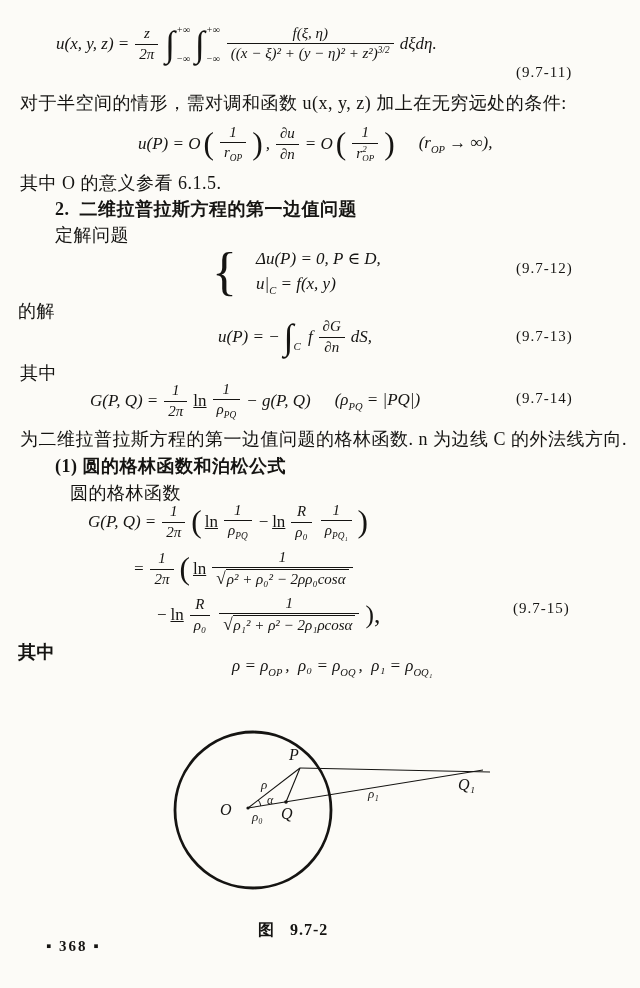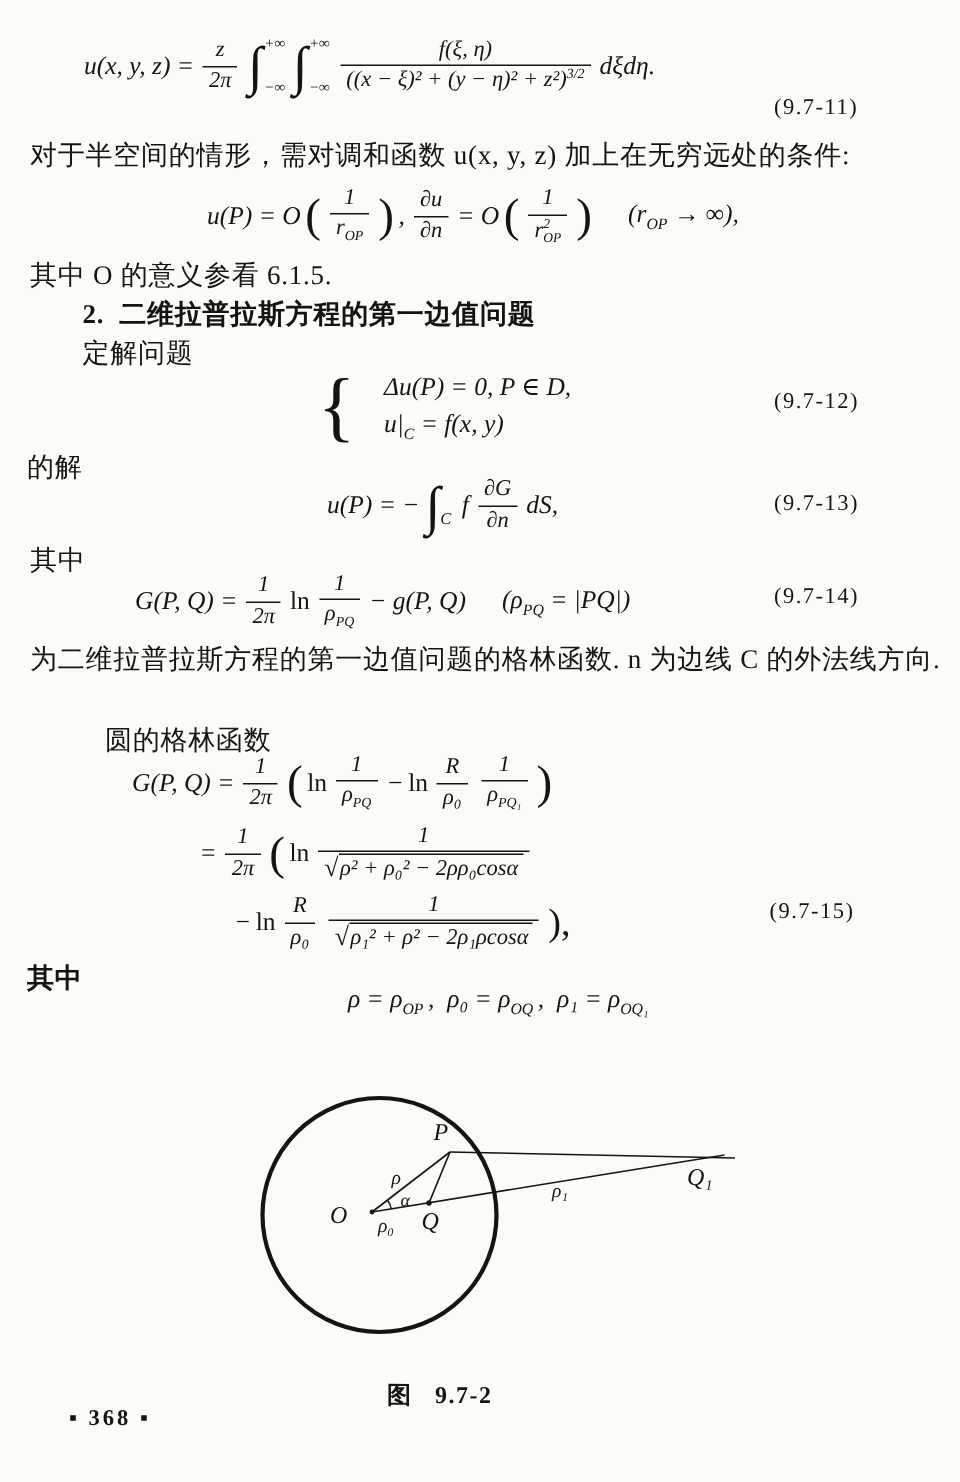--- a/index.html
+++ b/index.html
@@ -5,21 +5,21 @@
   html,body { margin:0; padding:0; background:#e8e6e0; }
   .page {
     position:relative; width:640px; height:988px; margin:0 auto;
     background:#fcfbf7; color:#151412; overflow:hidden;
     font-family:"Liberation Serif","DejaVu Serif",serif;
   }
   .txt { position:absolute; font-size:18px; line-height:1.3; letter-spacing:0.5px; white-space:pre; }
   .eq { position:absolute; font-size:17px; font-style:italic; white-space:nowrap;
         display:flex; align-items:center; gap:3px; }
   .eqnum { position:absolute; font-size:15px; font-style:normal; letter-spacing:1px; }
-  .rm { font-style:normal; }
+  .rm { font-style:normal;text-decoration:underline; }
   .frac { display:inline-flex; flex-direction:column; text-align:center;
           font-size:15px; margin:0 3px; line-height:1.15; }
   .frac .num { border-bottom:1.4px solid #151412; padding:0 4px 1px 4px; display:block; }
   .frac .den { padding:1px 4px 0 4px; display:block; }
   .sb { font-size:62%; vertical-align:-0.45em; font-style:italic; }
   .sp { font-size:62%; vertical-align:0.55em; }
   .ssk { display:inline-flex; flex-direction:column; font-size:60%; line-height:1.05;
          vertical-align:middle; text-align:left; }
   .intgrp { display:inline-flex; align-items:center; margin:0 1px; }
   .isign { font-size:36px; font-style:normal; line-height:0.85; font-weight:400; }
@@ -145,20 +145,21 @@
       <span class="den"><span>ρ</span><span class="sb">PQ</span></span>
     </span>
     <span>− g(P, Q)</span>
     <span class="gap18"></span>
     <span><span>(ρ</span><span class="sb">PQ</span><span> = |PQ|)</span></span>
   </div>
   <div class="eqnum" style="top:390px;left:516px">(9.7-14)</div>
 
   <div class="txt" style="top:428px;left:20px;width:610px">为二维拉普拉斯方程的第一边值问题的格林函数. n 为边线 C 的外法线方向.</div>
 
+  <div class="txt" style="top:455px;left:55px;font-weight:bold">(1) 圆的格林函数和泊松公式</div>
 
   <div class="txt" style="top:482px;left:70px">圆的格林函数</div>
 
   <div class="eq" style="top:500px;left:88px;height:44px">
     <span>G(P, Q) =</span>
     <span class="frac">
       <span class="num">1</span>
       <span class="den">2π</span>
     </span>
     <span class="bp">(</span>

